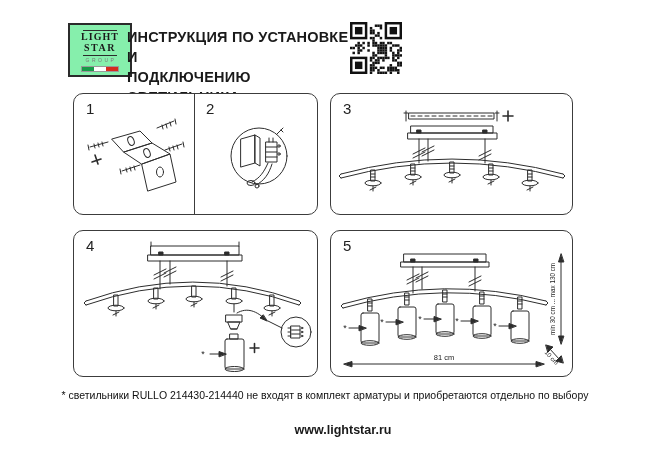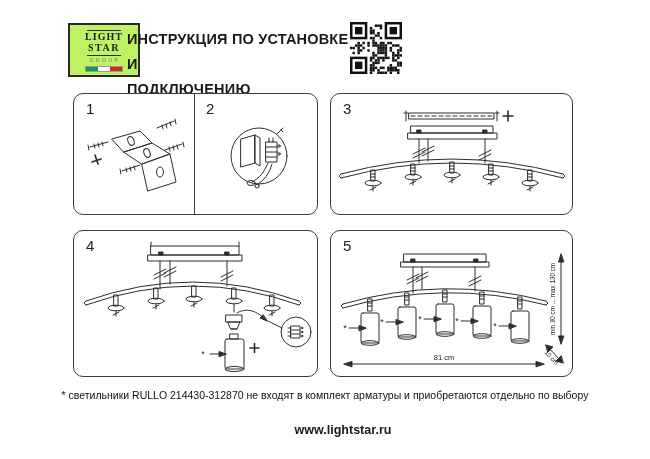--- a/index.html
+++ b/index.html
@@ -2,34 +2,34 @@
 <html><head>
 <meta charset="utf-8">
 <style>
   html,body{margin:0;padding:0;background:#e8e8e8;}
   .page{
     position:relative;width:650px;height:459px;background:#ffffff;
     font-family:"Liberation Sans",sans-serif;color:#1a1a1a;overflow:hidden;
   }
   
   .logo-box{
-    position:absolute;left:68px;top:23px;width:72px;height:54px;
-    border:2px solid #2b2b2b;box-sizing:border-box;background:#bef264;
+    position:absolute;left:68px;top:23px;width:64px;height:54px;
+    border:2px solid #2b2b2b;box-sizing:border-box;background:#86efac;
     display:flex;flex-direction:column;align-items:center;justify-content:center;
     font-family:"Liberation Serif",serif;
   }
   .logo-rule{width:34px;border-top:1px solid #2b2b2b;margin:1px 0;}
   .logo-light{font-size:10px;font-weight:700;letter-spacing:1px;line-height:10px;}
   .logo-star{font-size:10px;font-weight:700;letter-spacing:1.5px;line-height:12px;}
   .logo-group{font-family:"Liberation Sans",sans-serif;font-size:5px;letter-spacing:2.5px;color:#7a7a7a;line-height:7px;margin-left:2px;}
   .logo-flag{display:flex;width:36px;height:4px;margin-top:2px;border:0.5px solid #999;}
   .logo-flag span{flex:1;height:100%;}
   .title{
     position:absolute;left:127px;top:27px;width:230px;
-    font-size:14.5px;font-weight:700;line-height:25px;letter-spacing:0.2px;
+    font-size:14.5px;font-weight:700;line-height:20px;letter-spacing:0.2px;
   }
   .qr{position:absolute;left:350px;top:22px;width:52px;height:52px;}
   .series-block{position:absolute;left:412px;top:31px;width:176px;text-align:center;}
   .series-label{font-size:12.5px;font-weight:700;letter-spacing:0.3px;}
   .article-label{font-size:16px;font-weight:700;margin-top:4px;letter-spacing:0.4px;}
   
   .panel{
     position:absolute;border:1px solid #3c3c3c;border-radius:10px;
     background:#fff;box-sizing:border-box;
   }
@@ -489,15 +489,15 @@
       <text x="51" y="94" font-size="9" text-anchor="middle">*</text>
       <text x="89" y="91" font-size="9" text-anchor="middle">*</text>
       <text x="126" y="93" font-size="9" text-anchor="middle">*</text>
       <text x="164" y="98" font-size="9" text-anchor="middle">*</text>
       <text x="113" y="129" font-size="7.5" text-anchor="middle">81 cm</text>
       <text transform="translate(224,68) rotate(-90)" font-size="6.3" text-anchor="middle">min 30 cm ... max 130 cm</text>
       <text transform="translate(219,128) rotate(47)" font-size="6.3" text-anchor="middle">10 cm</text>
     </svg>
   </div>
 
-  <div class="footnote">* светильники RULLO 214430-312870 не входят в комплект арматуры и приобретаются отдельно по выбору</div>
+  <div class="footnote">* светильники RULLO 214430-214440 не входят в комплект арматуры и приобретаются отдельно по выбору</div>
   <div class="website">www.lightstar.ru</div>
 </div>
 
 </body></html>

